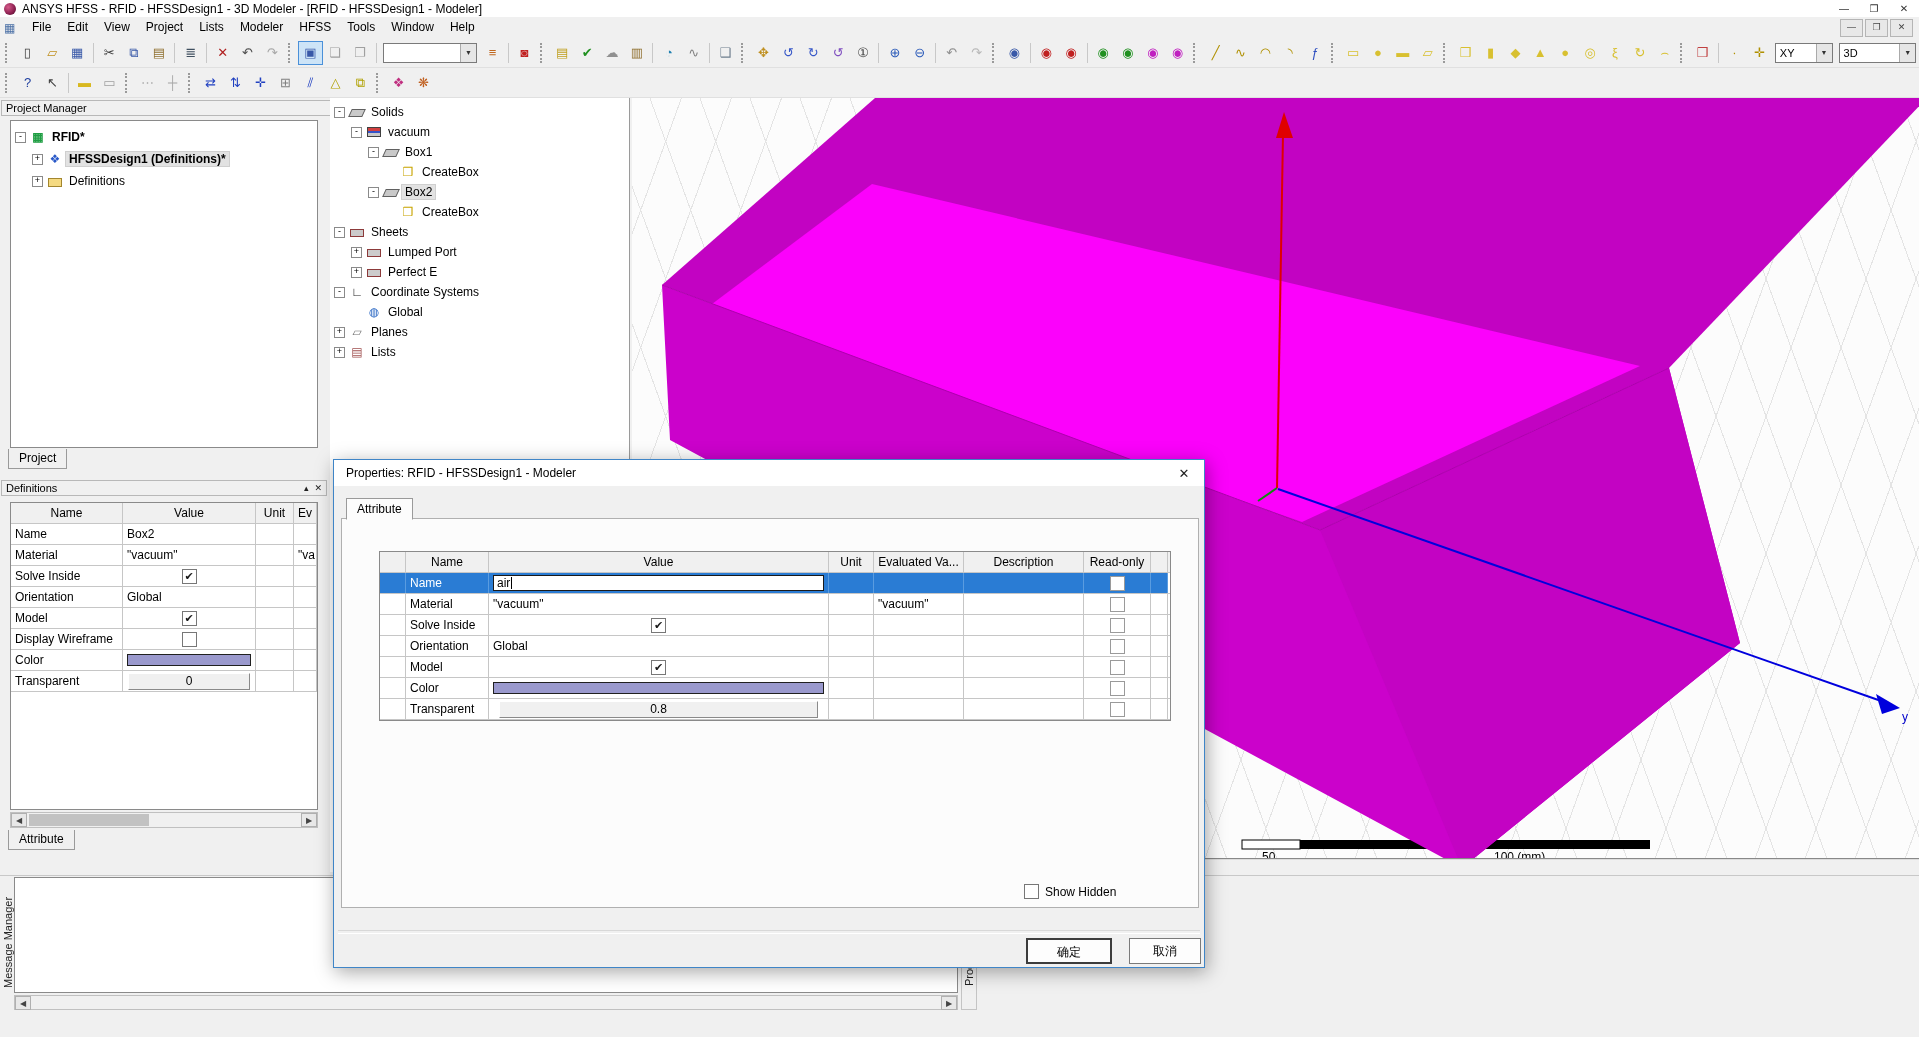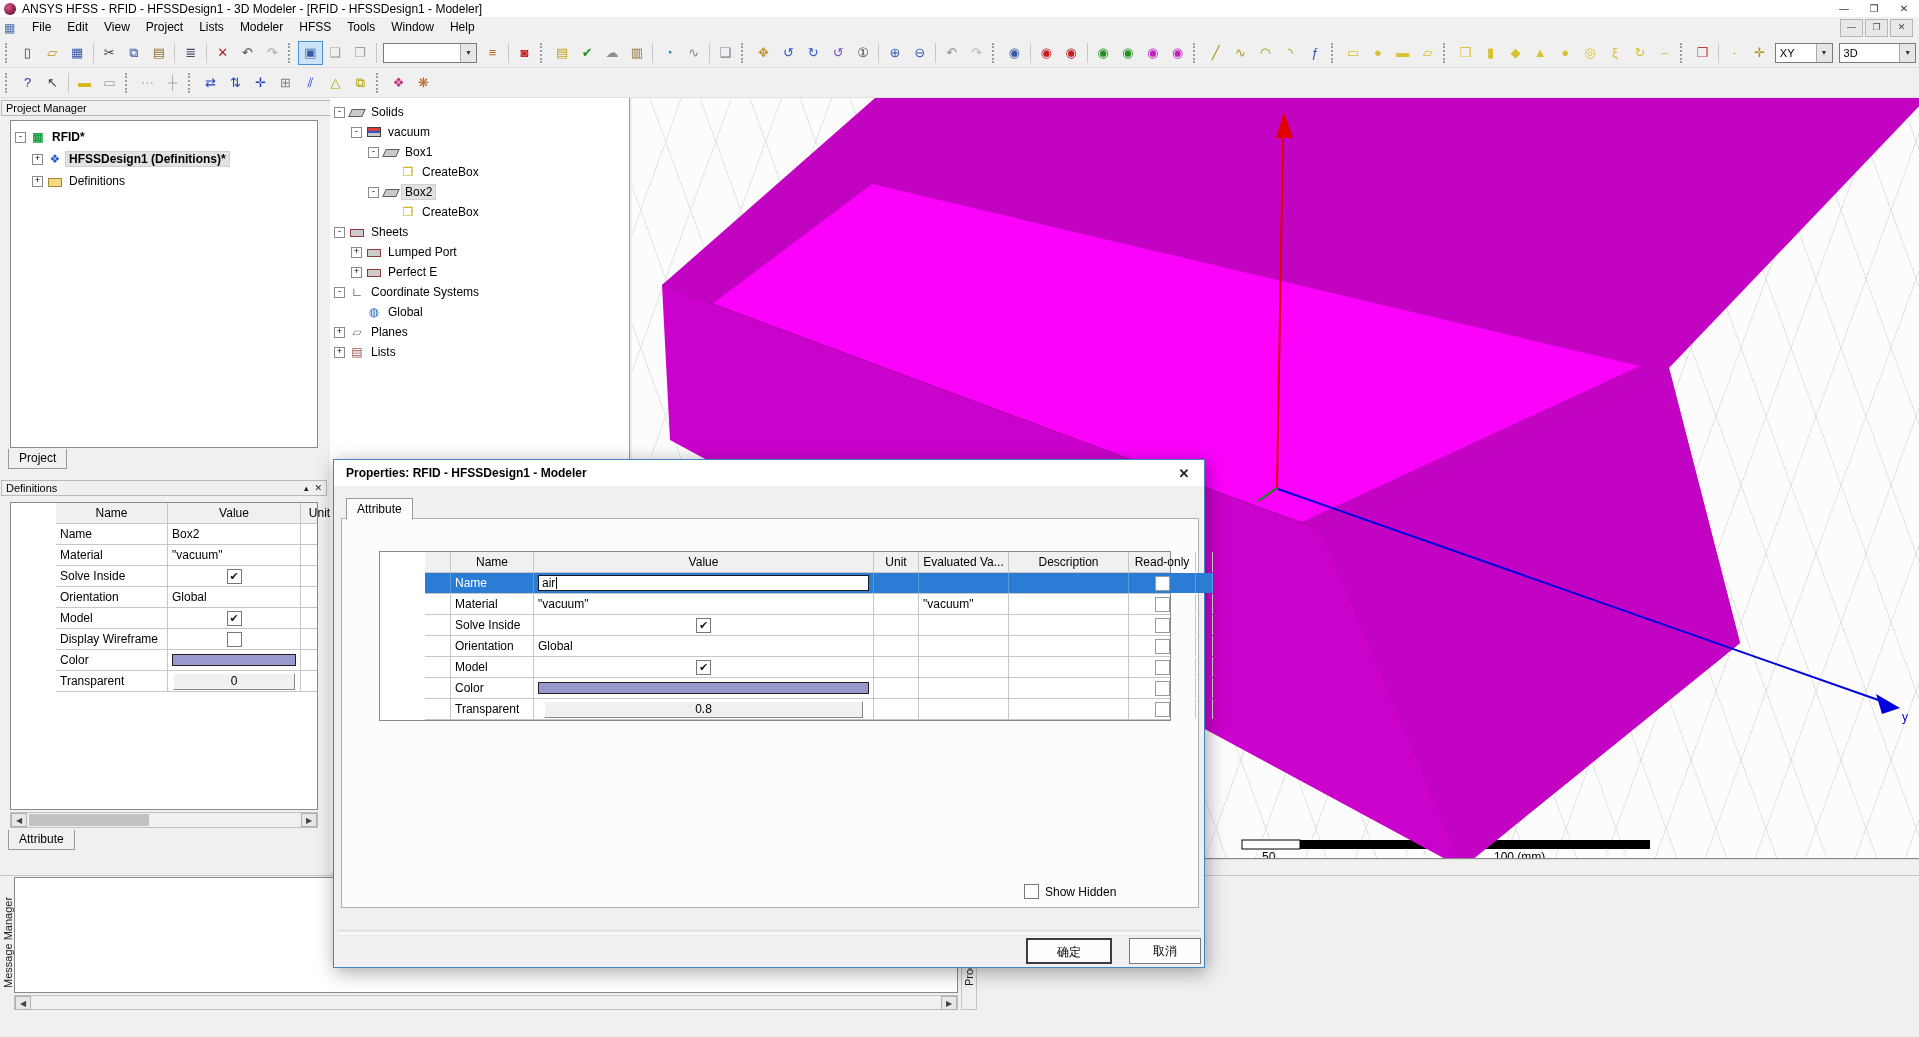--- a/index.html
+++ b/index.html
@@ -70,21 +70,21 @@
                border:1px solid #404040;height:10px;width:12px;}
   .ic-sheet{background:#cccccc;border:1px solid #8c3a3a;height:8px;width:13px;margin-top:2px;}
   .ic-createbox{color:#c8a400;} .ic-design{color:#2858c8;} .ic-globe{color:#2060c0;}
   .ic-plane{color:#707070;} .ic-list{color:#a05050;} .ic-cs{color:#202020;}
   .ic-project{color:#1f9e43;font-weight:bold;}
   .tlabel{padding:0 3px;} .tlabel.bold{font-weight:bold;}
   .tlabel.sel{background:#e2e2e2;outline:1px solid #cfcfcf;}
 
   
   .ptable{font-size:12px;}
-  .prow{display:flex;height:20px;align-items:stretch;border-bottom:1px solid #c6c6c6;background:#fff;margin-left:45px;}
+  .prow{display:flex;height:20px;align-items:stretch;border-bottom:1px solid #c6c6c6;background:#fff;}
   .prow.phead{background:#f0f0f0;font-weight:normal;}
   .pcell{border-right:1px solid #c6c6c6;display:flex;align-items:center;padding:0 4px;
          box-sizing:border-box;overflow:hidden;white-space:nowrap;}
   .phead .pcell{justify-content:center;}
   .pcell.center{justify-content:center;}
   .cb{display:inline-block;width:13px;height:13px;background:#fff;border:1px solid #777;
       font-size:11px;line-height:12px;text-align:center;color:#1a1a1a;flex:none;}
   .cb.dis{border-color:#9a9a9a;}
   .swatch{height:12px;width:100%;border:1px solid #202020;box-sizing:border-box;}
   .vbtn{height:15px;width:96%;background:#f0f0f0;border:1px solid #8a8a8a;
@@ -121,21 +121,21 @@
              display:flex;align-items:center;box-sizing:border-box;}
   #status-ready{padding-left:8px;}
   .status-cell{height:18px;border:1px solid;border-color:#9a9a9a #fff #fff #9a9a9a;
                font-size:11px;line-height:17px;text-align:center;box-sizing:border-box;}
   #status-num{margin-left:auto;width:42px;}
   #status-extra{width:30px;margin:0 2px 0 4px;}
 
   
   #dialog{left:333px;top:459px;width:872px;height:509px;background:#f0f0f0;border:1px solid #3f85c7;
           box-shadow:2px 4px 18px rgba(0,0,0,0.35);z-index:50;box-sizing:border-box;}
-  #dlg-title{height:26px;background:#fff;display:flex;align-items:center;padding-left:12px;font-weight:bold;}
+  #dlg-title{height:26px;background:#fff;display:flex;align-items:center;padding-left:12px;}
   #dlg-close{margin-left:auto;width:40px;text-align:center;font-size:13px;color:#222;}
   #dlg-tab{left:12px;top:38px;background:#fcfcfc;border:1px solid #9a9a9a;border-bottom:1px solid #fcfcfc;
            padding:3px 10px;z-index:2;}
   #dlg-content{left:7px;top:58px;width:858px;height:390px;background:#fcfcfc;border:1px solid #b0b0b0;box-sizing:border-box;}
   #dlg-table{left:45px;top:91px;width:790px;border:1px solid #8a8a8a;background:#fff;}
   #dlg-showhidden{left:690px;top:424px;display:flex;align-items:center;gap:6px;}
   #dlg-sep{left:4px;top:470px;width:862px;height:2px;border-top:1px solid #d8d8d8;border-bottom:1px solid #fff;}
   .dlg-btn{position:absolute;top:478px;height:26px;background:#fdfdfd;border:1px solid #7a7a7a;
            text-align:center;line-height:24px;font-size:12px;box-sizing:border-box;}
   #btn-ok{left:692px;width:86px;border:2px solid #3c3c3c;}

